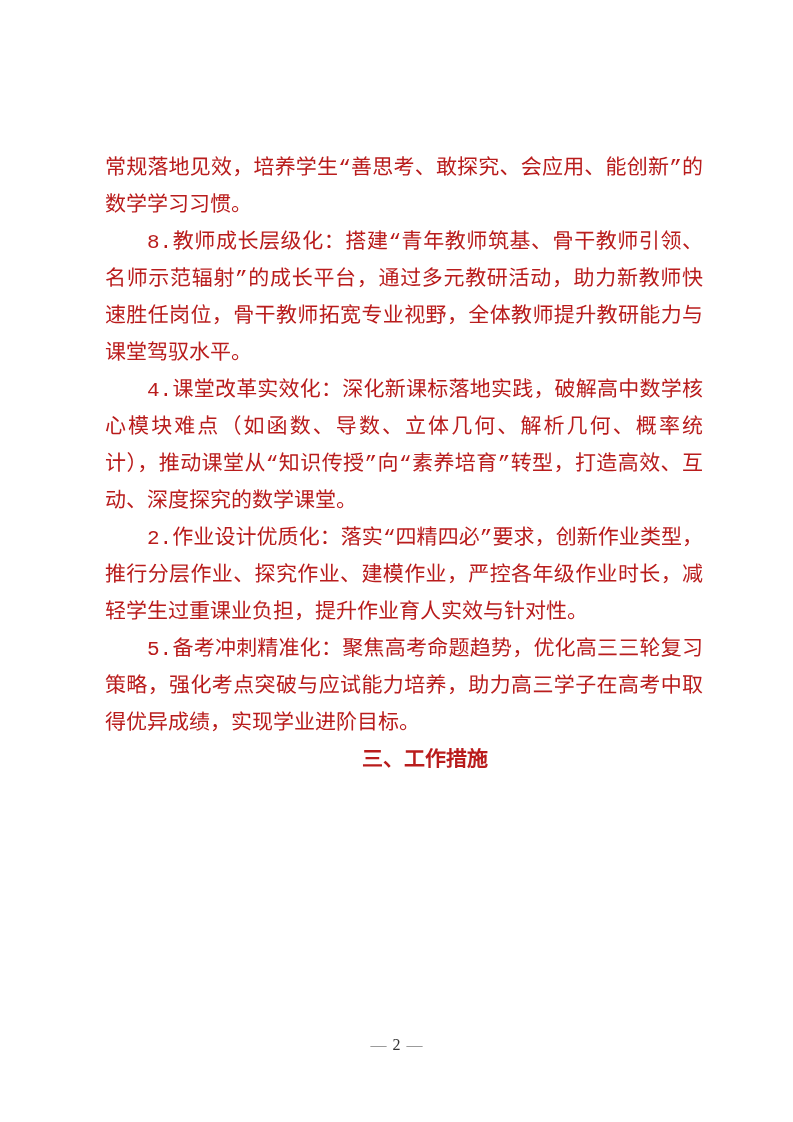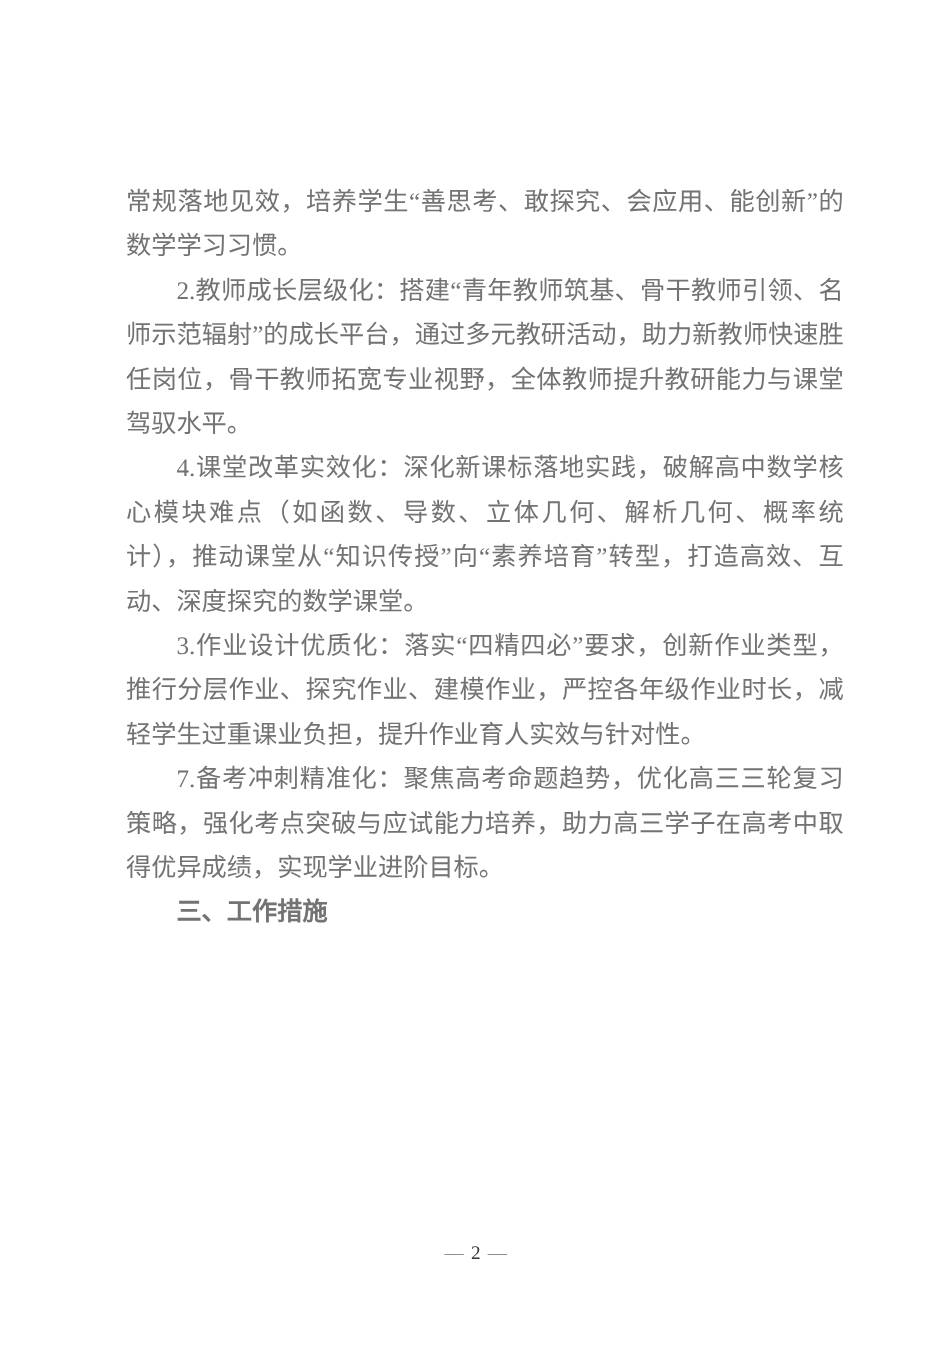--- a/index.html
+++ b/index.html
@@ -15,38 +15,39 @@
     overflow: hidden;
     font-family: "Liberation Serif", "DejaVu Serif", serif;
   }
   .content {
     position: absolute;
     left: 105px;
     top: 150px;
     width: 598px;
     font-size: 21px;
     line-height: 37px;
-    color: #737373;
+    color: #b91c1c;
     text-align: justify;
     text-justify: inter-ideograph;
+    font-family: Liberation Mono, monospace;
   }
   .content p.body {
     margin: 0;
     padding: 0;
     text-indent: 2em;
   }
   .content p.body.no-indent {
     text-indent: 0;
   }
   .content .heading {
     margin: 0;
     padding: 0;
     text-indent: 2em;
     font-weight: bold;
-    text-align: left;
+    text-align: center;
   }
   .footer {
     position: absolute;
     left: 0;
     top: 1035px;
     width: 793px;
     text-align: center;
     font-size: 16px;
     line-height: 20px;
     color: #333333;
@@ -62,27 +63,27 @@
   }
 </style>
 </head>
 <body>
 
 <div class="page">
 
   <div class="content">
     <p class="body no-indent">常规落地见效，培养学生“善思考、敢探究、会应用、能创新”的数学学习习惯。</p>
 
-    <p class="body">2.教师成长层级化：搭建“青年教师筑基、骨干教师引领、名师示范辐射”的成长平台，通过多元教研活动，助力新教师快速胜任岗位，骨干教师拓宽专业视野，全体教师提升教研能力与课堂驾驭水平。</p>
+    <p class="body">8.教师成长层级化：搭建“青年教师筑基、骨干教师引领、名师示范辐射”的成长平台，通过多元教研活动，助力新教师快速胜任岗位，骨干教师拓宽专业视野，全体教师提升教研能力与课堂驾驭水平。</p>
 
     <p class="body">4.课堂改革实效化：深化新课标落地实践，破解高中数学核心模块难点（如函数、导数、立体几何、解析几何、概率统计），推动课堂从“知识传授”向“素养培育”转型，打造高效、互动、深度探究的数学课堂。</p>
 
-    <p class="body">3.作业设计优质化：落实“四精四必”要求，创新作业类型，推行分层作业、探究作业、建模作业，严控各年级作业时长，减轻学生过重课业负担，提升作业育人实效与针对性。</p>
+    <p class="body">2.作业设计优质化：落实“四精四必”要求，创新作业类型，推行分层作业、探究作业、建模作业，严控各年级作业时长，减轻学生过重课业负担，提升作业育人实效与针对性。</p>
 
-    <p class="body">7.备考冲刺精准化：聚焦高考命题趋势，优化高三三轮复习策略，强化考点突破与应试能力培养，助力高三学子在高考中取得优异成绩，实现学业进阶目标。</p>
+    <p class="body">5.备考冲刺精准化：聚焦高考命题趋势，优化高三三轮复习策略，强化考点突破与应试能力培养，助力高三学子在高考中取得优异成绩，实现学业进阶目标。</p>
 
 
     <div class="heading">三、工作措施</div>
 
 
   </div>
 
   <div class="footer">
     <span class="dash">—</span><span class="num">2</span><span class="dash">—</span>
   </div>

